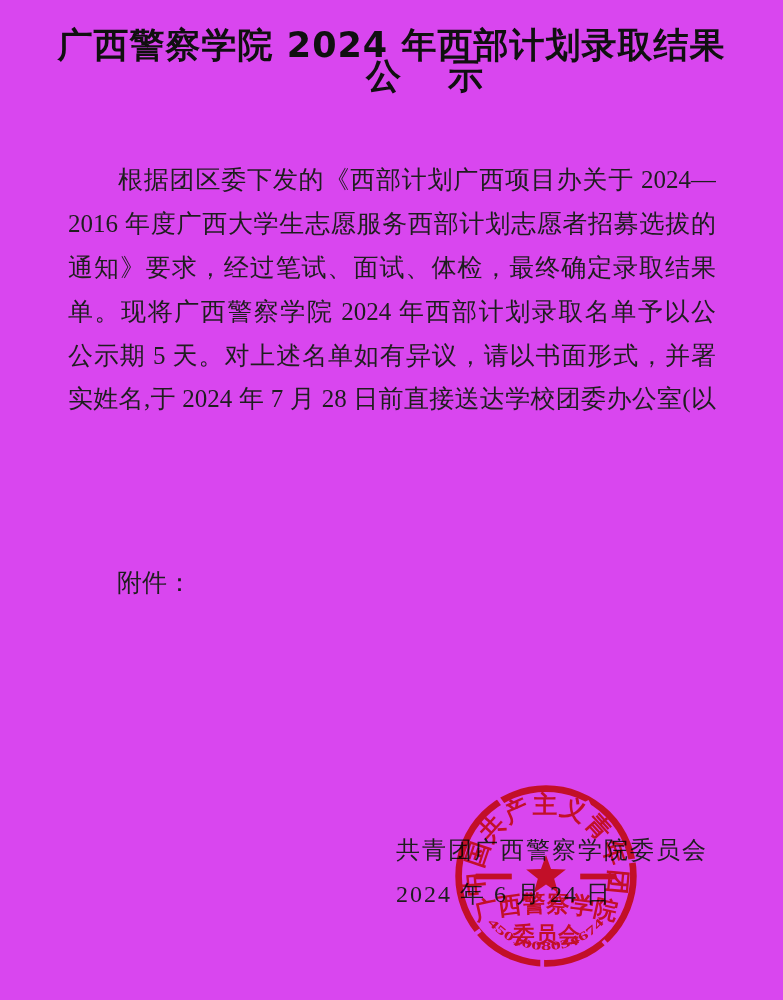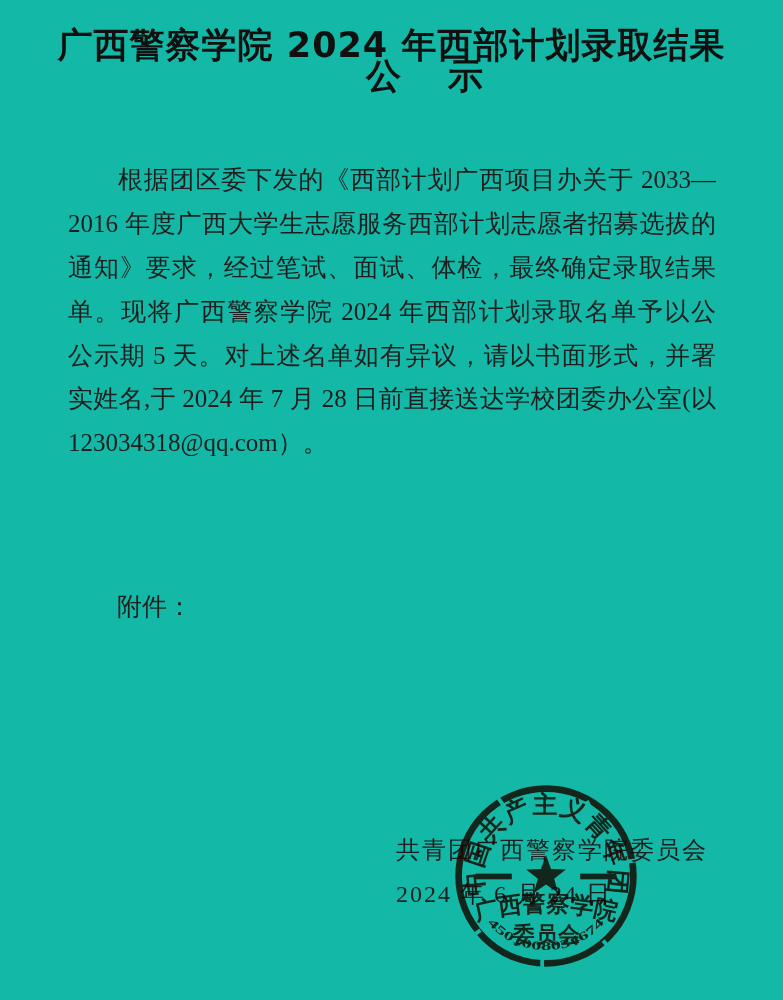--- a/index.html
+++ b/index.html
@@ -1,19 +1,19 @@
 <!DOCTYPE html>
 <html><head>
 <meta charset="utf-8">
 <style>
   html,body{margin:0;padding:0;background:#ffffff;}
   .page{
     position:relative;
     width:783px;height:1000px;
-    background:#14b8a6;
+    background:#d946ef;
     overflow:hidden;
     font-family:"Liberation Serif","DejaVu Serif",serif;
     color:#1f1f1f;
   }
   .title{
     position:absolute;left:0;width:783px;
     text-align:center;
     font-family:"DejaVu Sans","Liberation Sans",sans-serif;
     font-weight:700;
     font-size:35px;
@@ -39,21 +39,20 @@
     overflow:hidden;
   }
   .bline.indent{padding-left:50px;width:598px;}
   .bline.last{text-align:left;text-align-last:left;}
   .attachment{
     position:absolute;
     left:117px;top:561px;width:600px;
     font-size:25px;
     line-height:44px;
     color:#1e1e1e;
-    margin-top:24px;
   }
   .signature{
     position:absolute;
     left:396px;top:830px;width:310px;
     font-size:24px;
     color:#1e1e1e;
   }
   .sig-org{
     text-align:justify;
     text-align-last:justify;
@@ -81,27 +80,26 @@
 </style>
 </head>
 <body>
 
 <div class="page">
 
   <div class="title title1">广西警察学院 2024 年西部计划录取结果</div>
   <div class="title title2">公　示</div>
 
   <div class="body-block">
-    <div class="bline indent">根据团区委下发的《西部计划广西项目办关于 2033—</div>
+    <div class="bline indent">根据团区委下发的《西部计划广西项目办关于 2024—</div>
     <div class="bline">2016 年度广西大学生志愿服务西部计划志愿者招募选拔的</div>
     <div class="bline">通知》要求，经过笔试、面试、体检，最终确定录取结果名</div>
     <div class="bline">单。现将广西警察学院 2024 年西部计划录取名单予以公示，</div>
     <div class="bline">公示期 5 天。对上述名单如有异议，请以书面形式，并署真</div>
     <div class="bline">实姓名,于 2024 年 7 月 28 日前直接送达学校团委办公室(以</div>
-    <div class="bline last">123034318@qq.com）。</div>
   </div>
 
   <div class="attachment">
     <div>附件：</div>
   </div>
 
   <div class="signature">
     <div class="sig-org">共青团广西警察学院委员会</div>
     <div class="sig-date">2024 年 6 月 24 日</div>
   </div>

